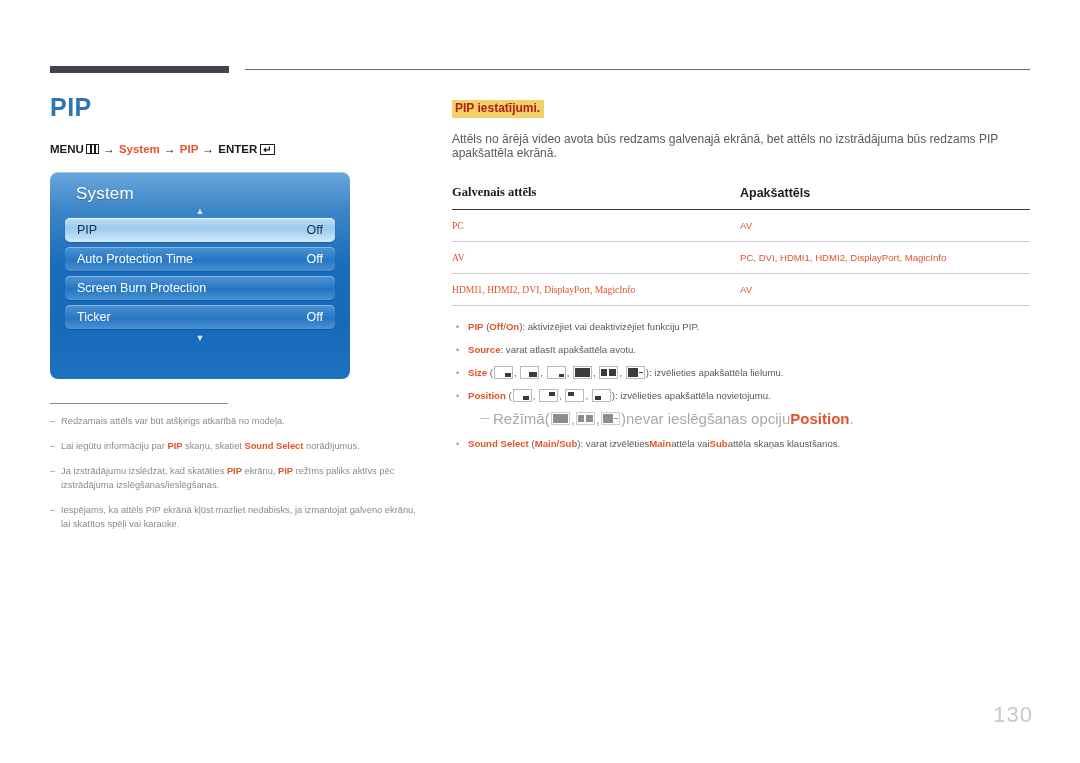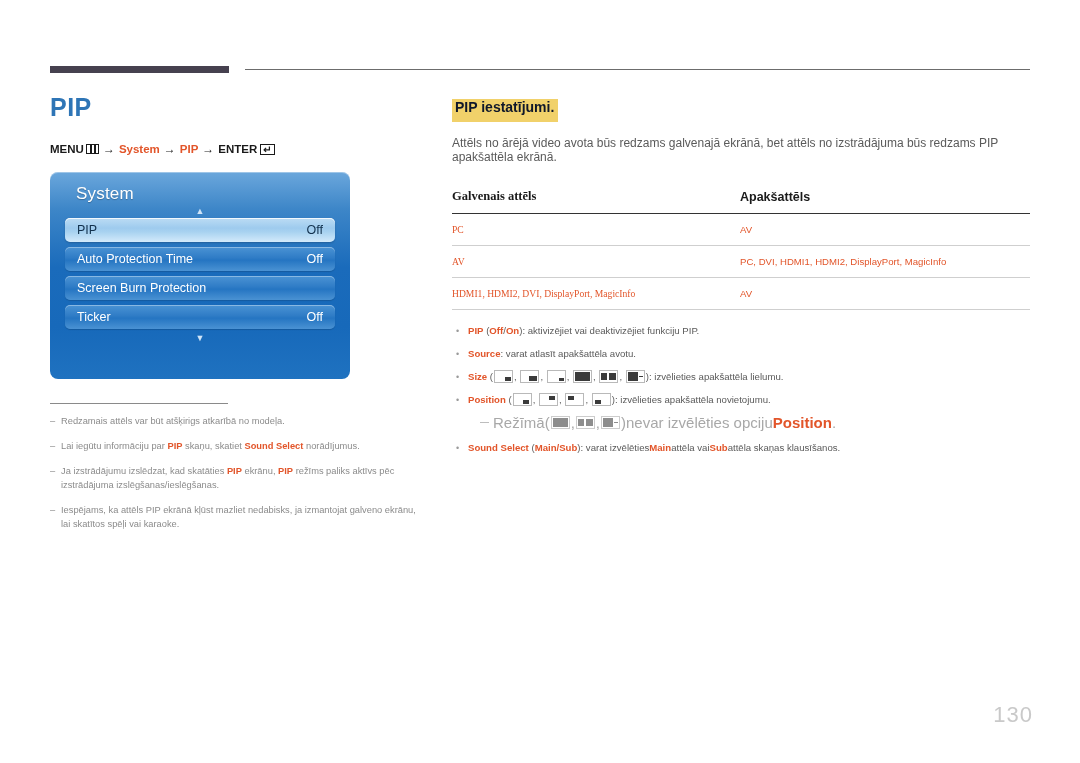--- a/index.html
+++ b/index.html
@@ -181,24 +181,24 @@
   
   .right-col {
     position: absolute;
     left: 452px;
     top: 98px;
     width: 580px;
   }
   .hl-heading {
     display: inline-block;
     background: #f1d16a;
-    color: #0f172a;
-    font-size: 14px;
+    color: #b91c1c;
+    font-size: 12px;
     font-weight: bold;
-    padding: 1px 4px 7px 3px;
+    padding: 1px 4px 2px 3px;
     line-height: 15px;
   }
   .intro {
     font-size: 12px;
     color: #5a5a5a;
     margin-top: 14px;
     line-height: 14px;
   }
 
   
@@ -499,21 +499,21 @@
         <span class="pipicon pi-h2 mute">
           <i></i>
           <i class="b"></i>
         </span>
         <span class="txt">, </span>
         <span class="pipicon pi-h3 mute">
           <i></i>
           <i class="b"></i>
         </span>
         <span>)</span>
-        <span> nevar izvēlēties opciju </span>
+        <span> nevar ieslēgšanas opciju </span>
         <b>Position</b>
         <span>.</span>
     </div>
 
     <div class="bullet">
       <span class="dot">•</span>
       <b>Sound Select</b>
         <span class="txt"> (</span>
         <b>Main</b>
         <b>/</b>

